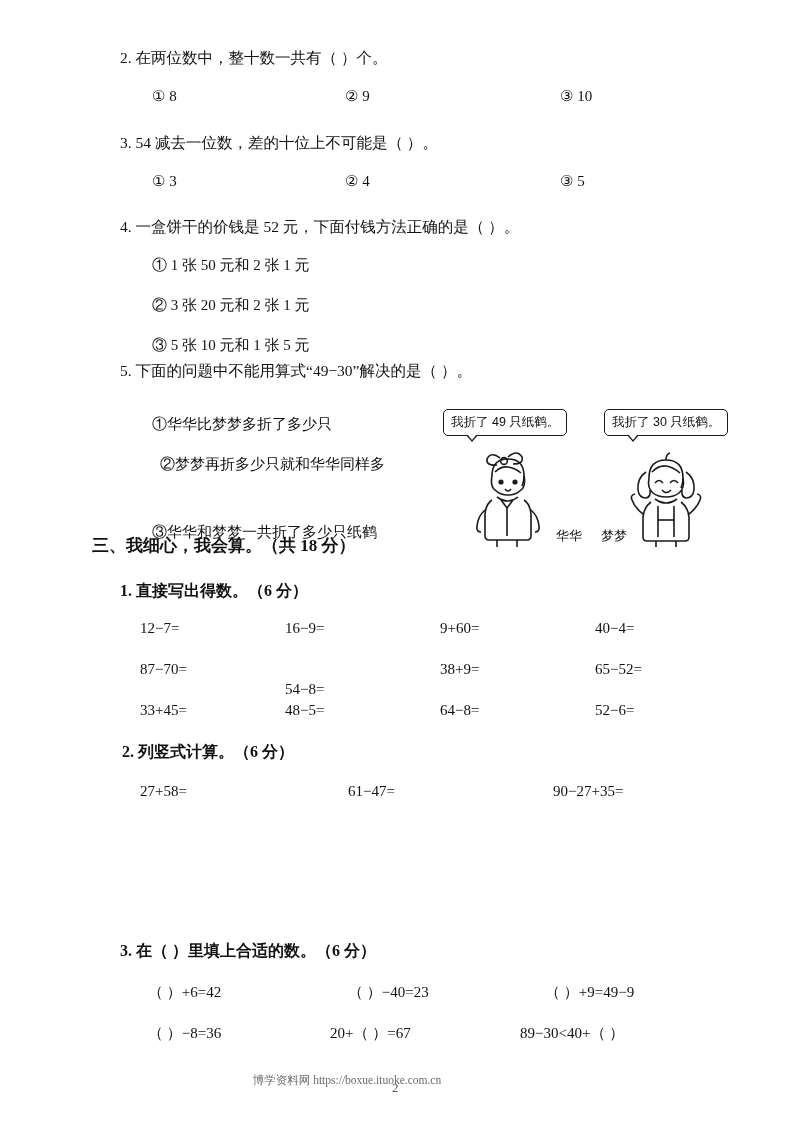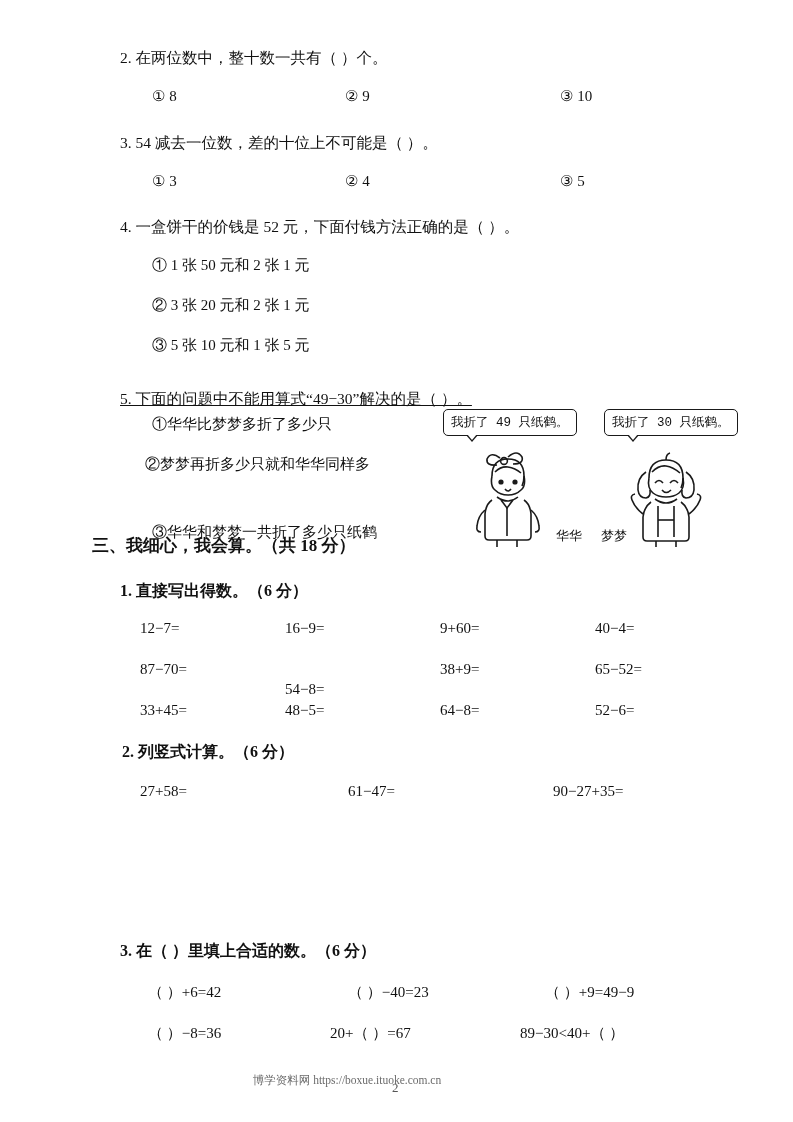--- a/index.html
+++ b/index.html
@@ -52,21 +52,21 @@
     text-align: right;
   }
   .bubble {
     position: absolute;
     border: 1.5px solid #1a1a1a;
     border-radius: 5px;
     background: #fff;
     font-size: 12.5px;
     padding: 4px 7px;
     white-space: nowrap;
-    font-family: Liberation Mono, monospace;
+    font-family: Liberation Sans, sans-serif;
   }
   .bubble:after {
     content: "";
     position: absolute;
     bottom: -7px;
     left: 22px;
     width: 0; height: 0;
     border-left: 6px solid transparent;
     border-right: 6px solid transparent;
     border-top: 7px solid #1a1a1a;
@@ -114,23 +114,23 @@
   <div class="q" style="left:120px; top:131px;">3. 54 减去一位数，差的十位上不可能是（      ）。</div>
   <div class="opt" style="left:152px; top:172px;">① 3</div>
   <div class="opt" style="left:345px; top:172px;">② 4</div>
   <div class="opt" style="left:560px; top:172px;">③ 5</div>
 
   <div class="q" style="left:120px; top:215px;">4. 一盒饼干的价钱是 52 元，下面付钱方法正确的是（      ）。</div>
   <div class="opt" style="left:152px; top:256px;">① 1 张 50 元和 2 张 1 元</div>
   <div class="opt" style="left:152px; top:296px;">② 3 张 20 元和 2 张 1 元</div>
   <div class="opt" style="left:152px; top:336px;">③ 5 张 10 元和 1 张 5 元</div>
 
-  <div class="q" style="left:120px; top:387px;text-decoration:underline;">5. 下面的问题中不能用算式“49−30”解决的是（      ）。</div>
+  <div class="q" style="left:120px; top:359px;">5. 下面的问题中不能用算式“49−30”解决的是（      ）。</div>
   <div class="opt" style="left:152px; top:415px;">①华华比梦梦多折了多少只</div>
-  <div class="opt" style="left:145px; top:455px;">②梦梦再折多少只就和华华同样多</div>
+  <div class="opt" style="left:160px; top:455px;">②梦梦再折多少只就和华华同样多</div>
   <div class="opt" style="left:152px; top:495px;margin-top:28px;">③华华和梦梦一共折了多少只纸鹤</div>
 
   <div class="bubble" style="left:443px; top:409px;">我折了 49 只纸鹤。</div>
   <div class="bubble" style="left:604px; top:409px;">我折了 30 只纸鹤。</div>
 
   <svg class="fig" style="left:470px; top:442px;" width="95" height="105" viewBox="0 0 95 105">
     <g fill="none" stroke="#1a1a1a" stroke-width="1.6">
 
       <path d="M30 16 q-9 -7 -13 1 q-1 7 10 6"></path>
       <path d="M38 15 q9 -8 14 0 q2 7 -9 7"></path>

